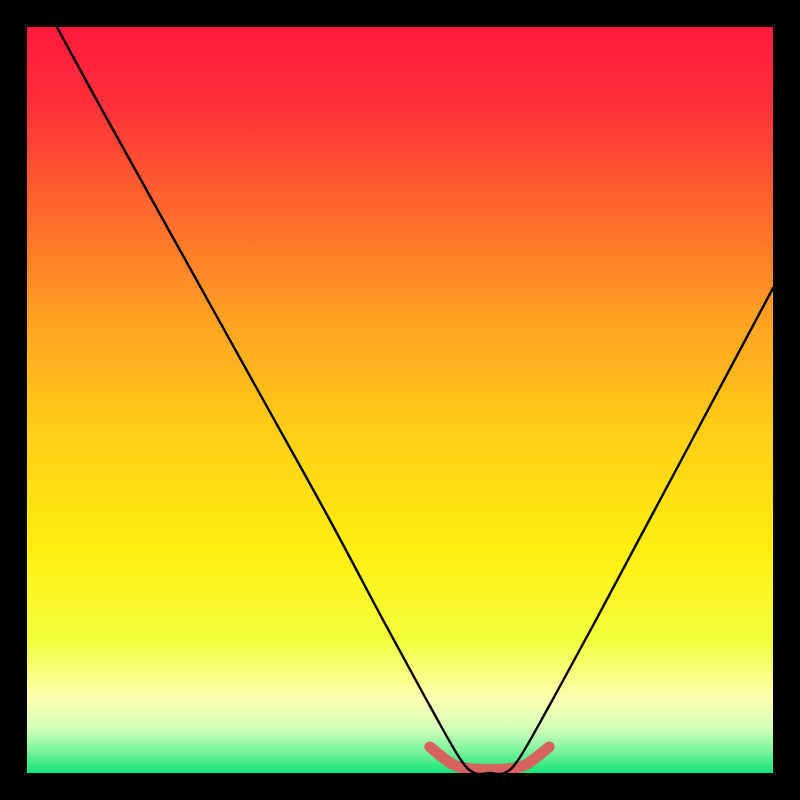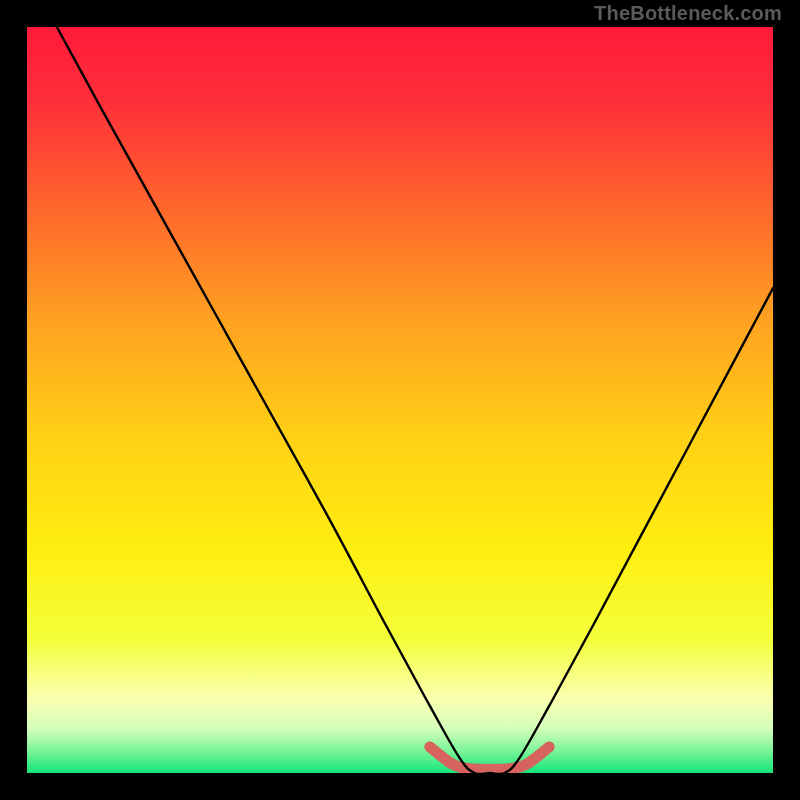--- a/index.html
+++ b/index.html
@@ -36,21 +36,20 @@
   .plot svg {
     display: block;
     width: 746px;
     height: 746px;
   }
 </style>
 </head>
 <body>
 
 <div class="frame">
-  <div class="attribution">TheBottleneck.com</div>
 
   <div class="plot">
     <svg id="chart-svg" viewBox="0 0 746 746">
       <defs>
         <linearGradient id="bg-grad" x1="0" y1="0" x2="0" y2="1">
             <stop offset="0%" stop-color="#ff1a3a"></stop>
             <stop offset="10%" stop-color="#ff2f3a"></stop>
             <stop offset="25%" stop-color="#ff6a2c"></stop>
             <stop offset="40%" stop-color="#ffa421"></stop>
             <stop offset="55.00000000000001%" stop-color="#ffd015"></stop>

